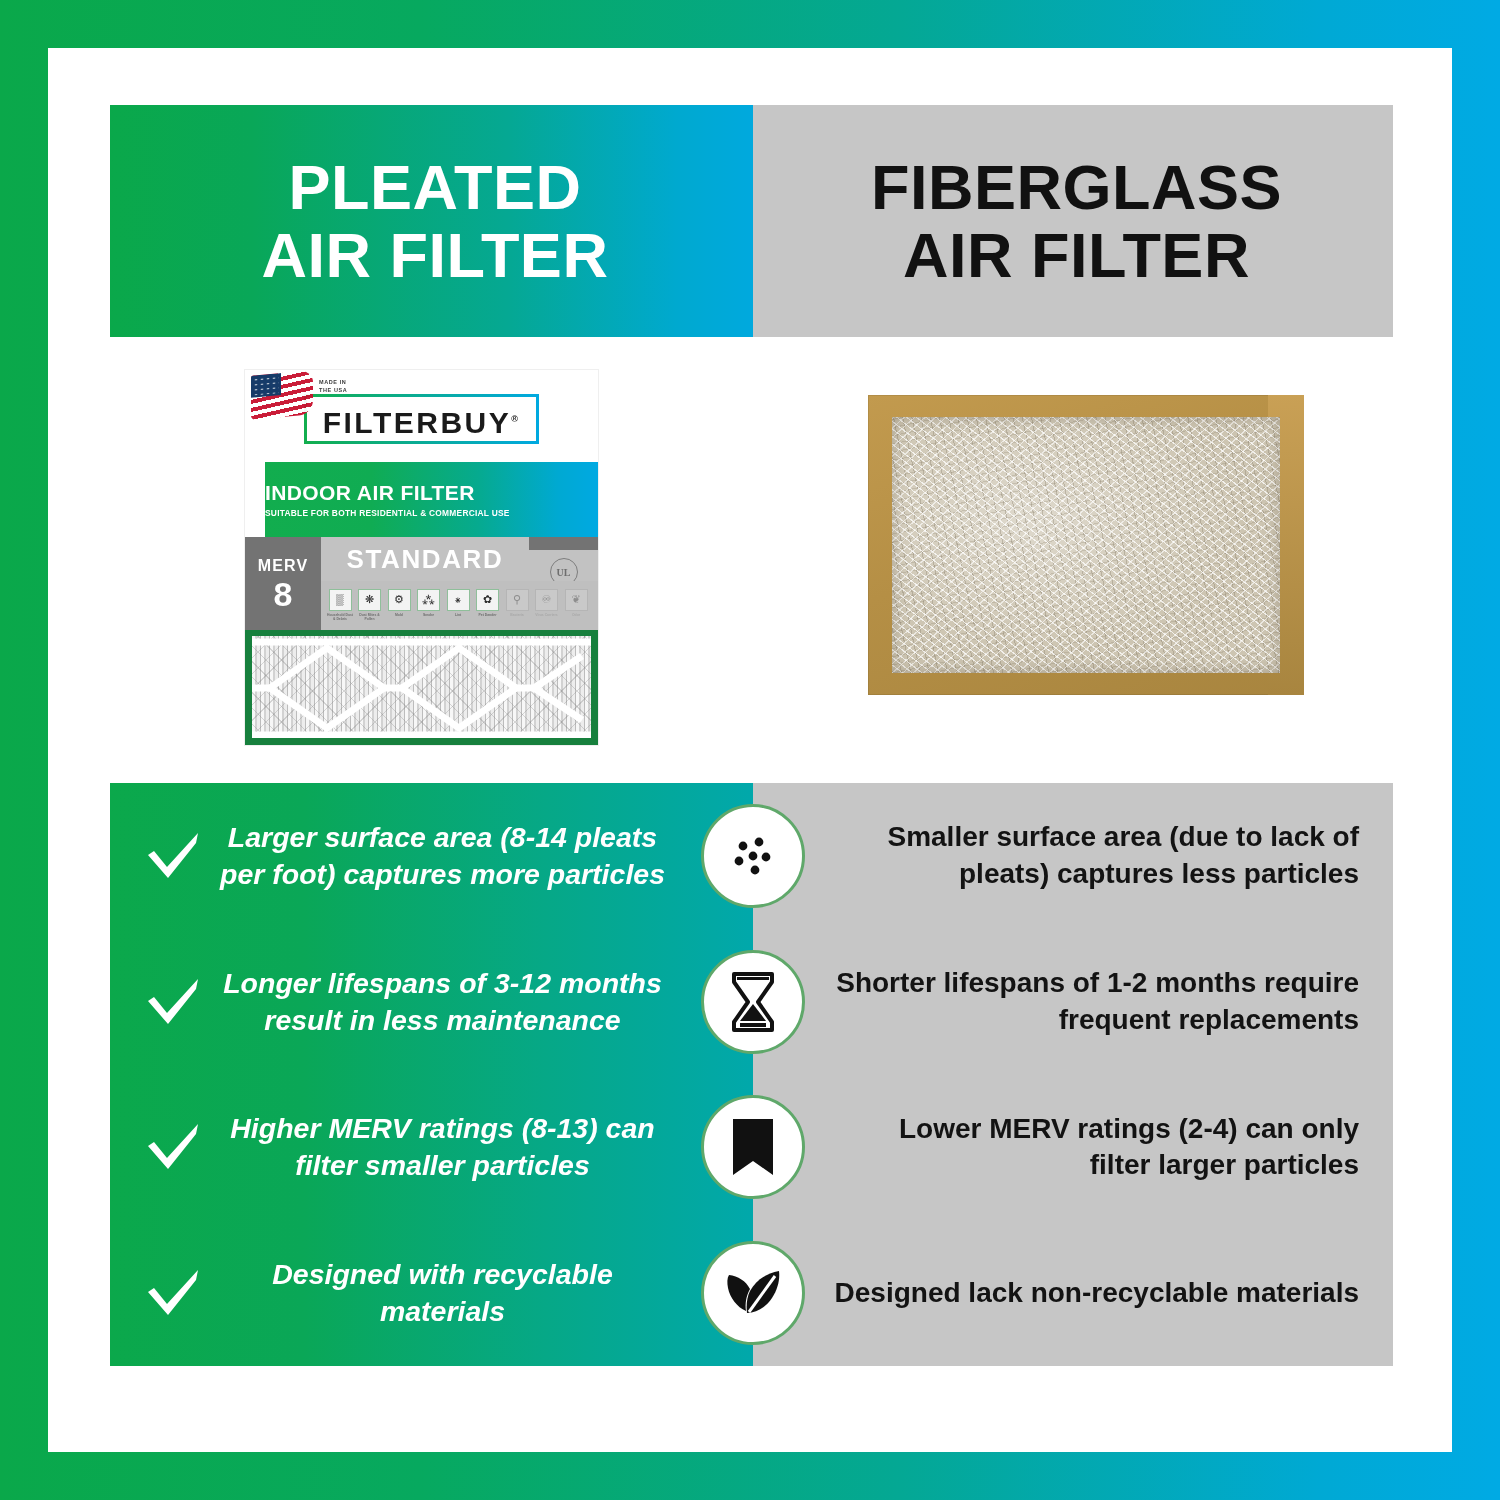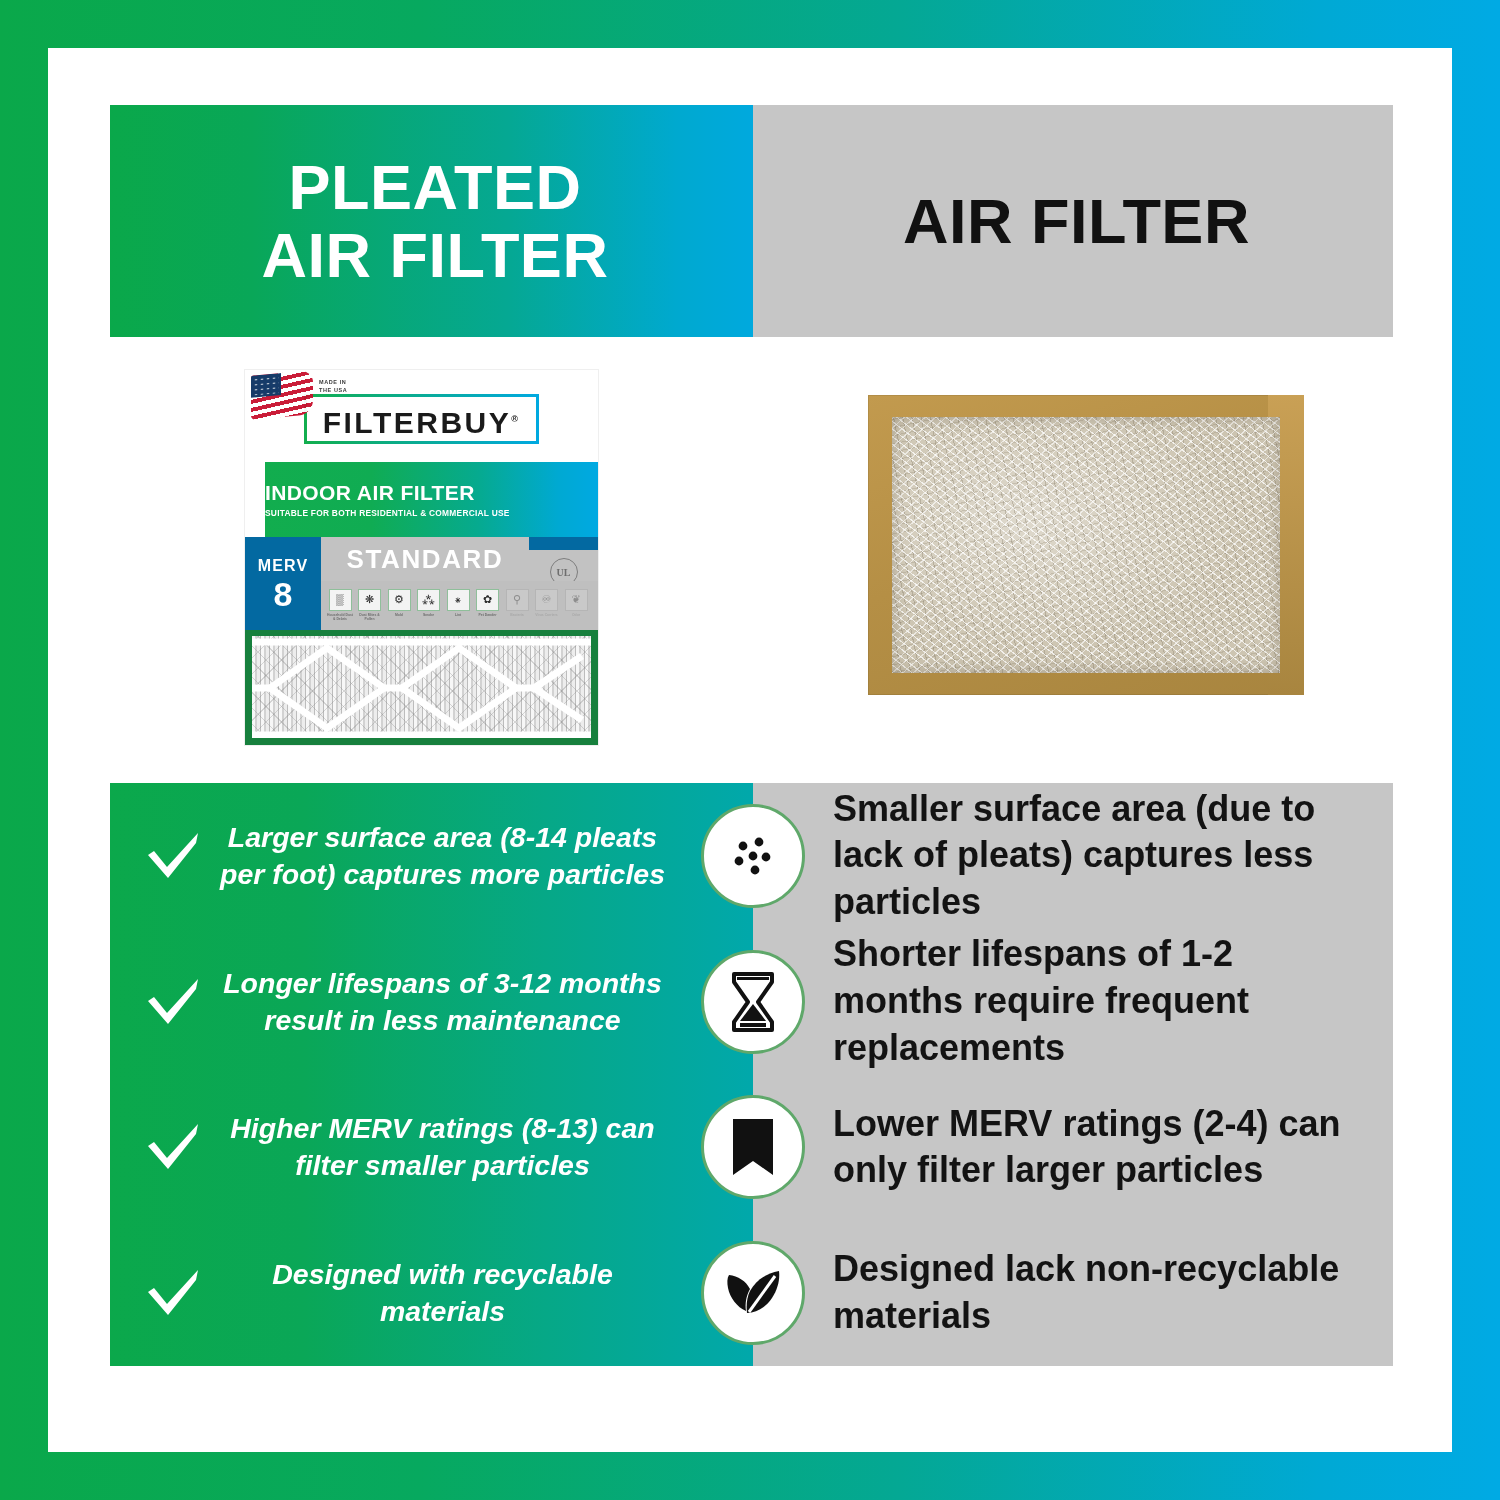--- a/index.html
+++ b/index.html
@@ -120,21 +120,21 @@
     color: #fff;
     display: flex; flex-direction: column;
     align-items: flex-start; justify-content: center; margin-left: 20px;
   }
   .band-1 { font-size: 21px; font-weight: bold; letter-spacing: .4px; }
   .band-2 { font-size: 8.4px; font-weight: bold; letter-spacing: .25px; margin-top: 3px; }
 
   .box-grey {
     position: relative;
     height: 93px;
-    background: #0369a1;
+    background: #737373;
   }
   .merv-cell {
     position: absolute; left: 0; top: 0;
     width: 76px; height: 93px;
     display: flex; flex-direction: column;
     align-items: center; justify-content: center;
     color: #ffffff;
   }
   .merv-word { font-size: 16px; font-weight: bold; letter-spacing: 1.2px; }
   .merv-num { font-size: 34px; font-weight: bold; line-height: 1; margin-top: 2px; }
@@ -293,24 +293,24 @@
     font-style: italic;
   }
   .cell-right {
     width: 640px; height: 100%;
     display: flex; align-items: center;
     padding: 0 34px 0 80px;
   }
   .rtext {
     flex: 1;
     color: #131313;
-    font-size: 36px;
+    font-size: 28px;
     font-weight: bold;
     line-height: 1.3;
-    text-align: left;
+    text-align: right;
   }
   .badge {
     position: absolute;
     left: 643px; top: 50%;
     transform: translate(-50%, -50%);
     width: 104px; height: 104px;
     border-radius: 50%;
     background: #ffffff;
     border: 3px solid #5fa86a;
     box-shadow: 0 0 0 6px rgba(255,255,255,.0);
@@ -332,20 +332,21 @@
 
   <div class="header-row">
     <div class="hdr hdr-left">
       <div class="hdr-title">
         <span>PLEATED</span>
         <span class="l2">AIR FILTER</span>
       </div>
     </div>
     <div class="hdr hdr-right">
       <div class="hdr-title">
+        <span>FIBERGLASS</span>
         <span class="l2">AIR FILTER</span>
       </div>
     </div>
   </div>
 
   <div class="product-zone">
 
     <div class="box">
 
       <div class="box-top">

